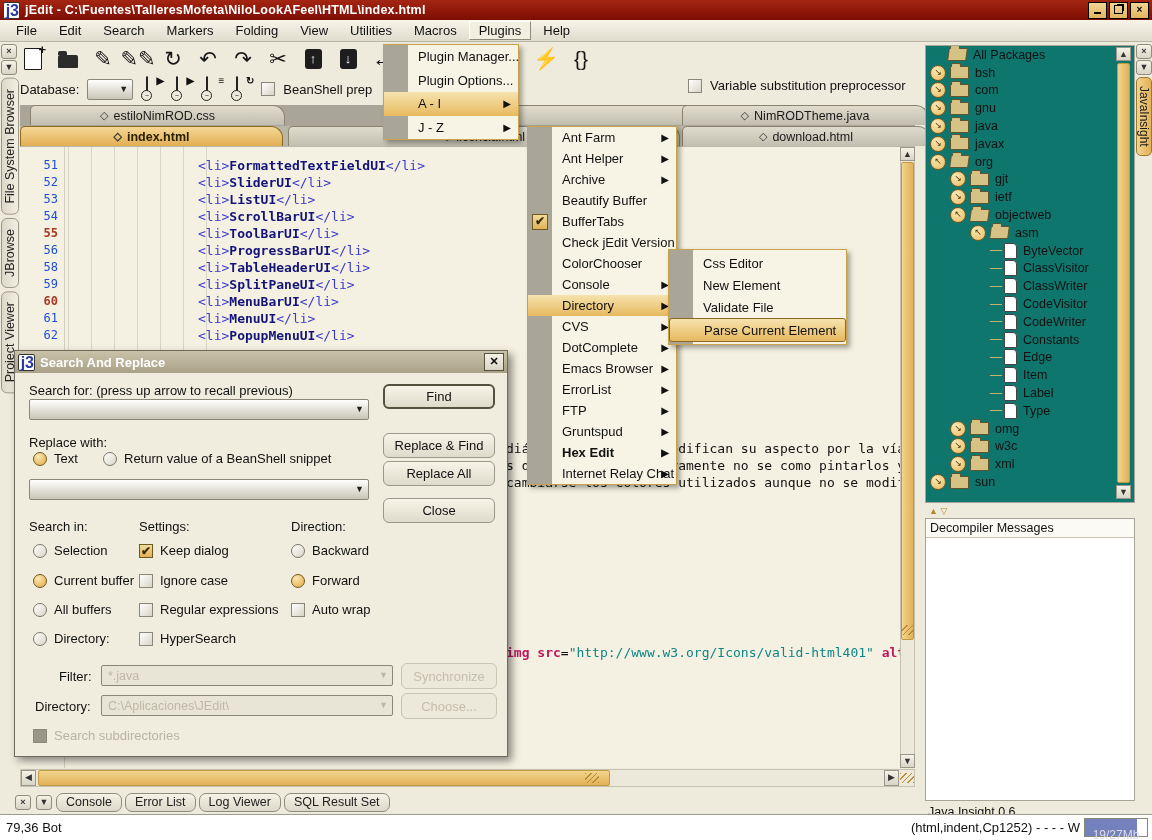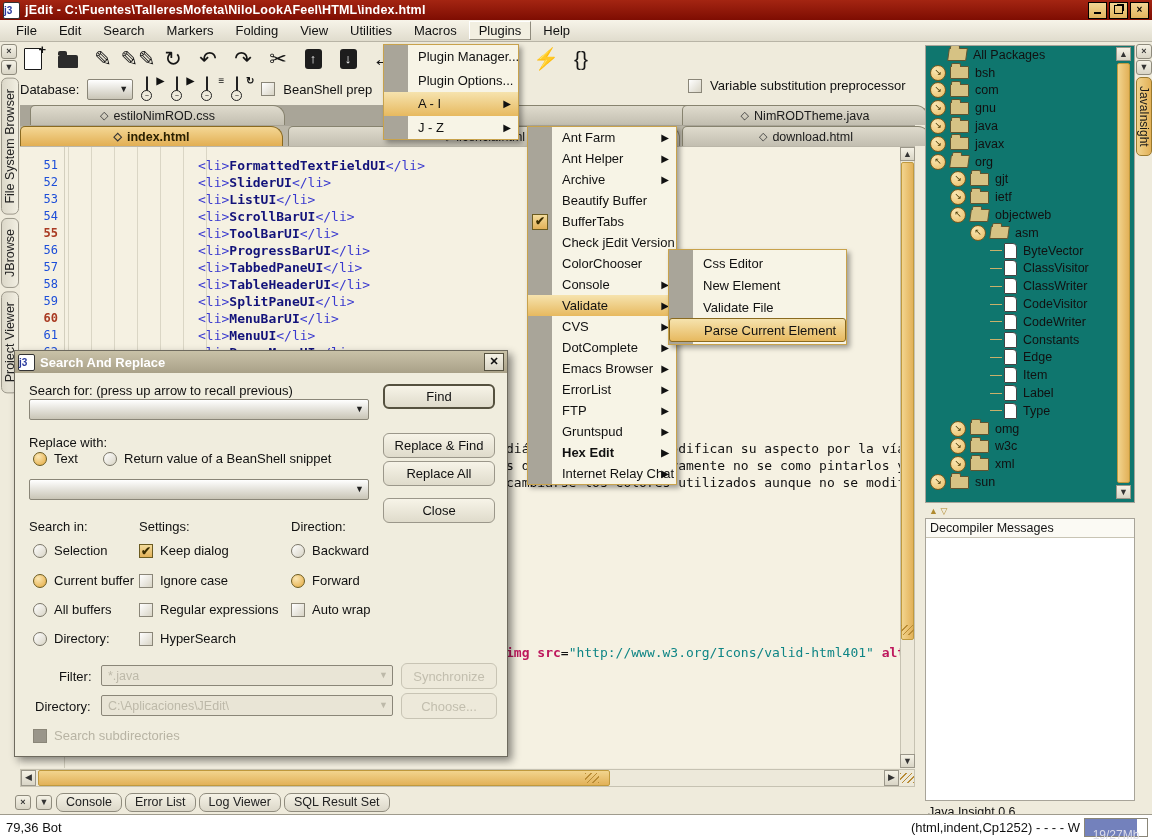--- a/index.html
+++ b/index.html
@@ -2,21 +2,21 @@
 <html><head>
 <meta charset="utf-8">
 <style>
   html,body{margin:0;padding:0;background:#555;}
   #root{position:relative;width:1152px;height:840px;background:#EFEBDC;overflow:hidden;
         font-family:"Liberation Sans",sans-serif;font-size:13px;color:#111;}
   
   #titlebar{position:absolute;left:0;top:0;width:1152px;height:20px;
     background:linear-gradient(180deg,#A42512,#7E0D02);display:flex;align-items:center;color:#fff;}
   .applogo{width:15px;height:15px;background:#fff;border:1px solid #333;border-radius:2px;margin:0 5px 0 3px;
-    color:#2A3A9E;font-weight:bold;font-size:10px;line-height:15px;text-align:left;}
+    color:#2A3A9E;font-weight:bold;font-size:16px;line-height:15px;text-align:right;}
   #title-text{font-weight:bold;font-size:12.5px;letter-spacing:.2px;}
   #win-controls{margin-left:auto;display:flex;gap:2px;margin-right:3px;}
   .winbtn{width:17px;height:15px;background:linear-gradient(180deg,#F2D694,#E2B45E);border:1px solid #000;
     text-align:center;font-size:10px;line-height:13px;font-weight:bold;color:#000;}
   .winbtn .min{display:inline-block;width:7px;border-bottom:2px solid #000;height:9px;}
   .winbtn .rest{display:inline-block;width:7px;height:7px;border:1px solid #000;box-shadow:2px -2px 0 -1px #000;margin-top:2px;}
   
   #menubar{position:absolute;left:0;top:20px;width:1152px;height:22px;
     background:linear-gradient(180deg,#F7F4E9,#E0DCCD);border-bottom:1px solid #B8B4A6;
     display:flex;align-items:center;padding-left:6px;box-sizing:border-box;}
@@ -276,21 +276,20 @@
   <div id="editor">
     <div id="guides"></div>
     <div id="gutter-line"></div>
     <div id="codeflow">
         <div class="crow"><span class="lnum">51</span><span class="lcode"><span class="tag">&lt;li&gt;</span><span class="txt">FormattedTextFieldUI</span><span class="tag">&lt;/li&gt;</span></span></div>
         <div class="crow"><span class="lnum">52</span><span class="lcode"><span class="tag">&lt;li&gt;</span><span class="txt">SliderUI</span><span class="tag">&lt;/li&gt;</span></span></div>
         <div class="crow"><span class="lnum">53</span><span class="lcode"><span class="tag">&lt;li&gt;</span><span class="txt">ListUI</span><span class="tag">&lt;/li&gt;</span></span></div>
         <div class="crow"><span class="lnum">54</span><span class="lcode"><span class="tag">&lt;li&gt;</span><span class="txt">ScrollBarUI</span><span class="tag">&lt;/li&gt;</span></span></div>
         <div class="crow"><span class="lnum b5">55</span><span class="lcode"><span class="tag">&lt;li&gt;</span><span class="txt">ToolBarUI</span><span class="tag">&lt;/li&gt;</span></span></div>
         <div class="crow"><span class="lnum">56</span><span class="lcode"><span class="tag">&lt;li&gt;</span><span class="txt">ProgressBarUI</span><span class="tag">&lt;/li&gt;</span></span></div>
-        <div class="crow"><span class="lnum">57</span><span class="lcode"><span class="tag">&lt;li&gt;</span><span class="txt">TabbedPaneUI</span><span class="tag">&lt;/li&gt;</span></span></div>
         <div class="crow"><span class="lnum">58</span><span class="lcode"><span class="tag">&lt;li&gt;</span><span class="txt">TableHeaderUI</span><span class="tag">&lt;/li&gt;</span></span></div>
         <div class="crow"><span class="lnum">59</span><span class="lcode"><span class="tag">&lt;li&gt;</span><span class="txt">SplitPaneUI</span><span class="tag">&lt;/li&gt;</span></span></div>
         <div class="crow"><span class="lnum b5">60</span><span class="lcode"><span class="tag">&lt;li&gt;</span><span class="txt">MenuBarUI</span><span class="tag">&lt;/li&gt;</span></span></div>
         <div class="crow"><span class="lnum">61</span><span class="lcode"><span class="tag">&lt;li&gt;</span><span class="txt">MenuUI</span><span class="tag">&lt;/li&gt;</span></span></div>
         <div class="crow"><span class="lnum">62</span><span class="lcode"><span class="tag">&lt;li&gt;</span><span class="txt">PopupMenuUI</span><span class="tag">&lt;/li&gt;</span></span></div>
       </div>
     <div id="overlay-text"><div>diálogo de ficheros modifican su aspecto por la vía de c</div><div>s diálogos, que sinceramente no se como pintarlos y algu</div><div>cambiarse los colores utilizados aunque no se modifique</div></div>
     <div id="img-line"><span class="attr">img </span><span class="attr">src</span><span class="plain">=</span><span class="str">"http://www.w3.org/Icons/valid-html401"</span><span class="plain"> </span><span class="attr">alt</span></div>
   </div>
 
@@ -622,21 +621,21 @@
           <span>Check jEdit Version</span>
         </div>
         <div class="mitem" style="height: 21px;">
           <span>ColorChooser</span>
         </div>
         <div class="mitem" style="height: 21px;">
           <span>Console</span>
           <span class="marr">▶</span>
         </div>
         <div class="mitem sel" style="height: 21px;">
-          <span>Validate</span>
+          <span>Directory</span>
           <span class="marr">▶</span>
         </div>
         <div class="mitem" style="height: 21px;">
           <span>CVS</span>
           <span class="marr">▶</span>
         </div>
         <div class="mitem" style="height: 21px;">
           <span>DotComplete</span>
           <span class="marr">▶</span>
         </div>

